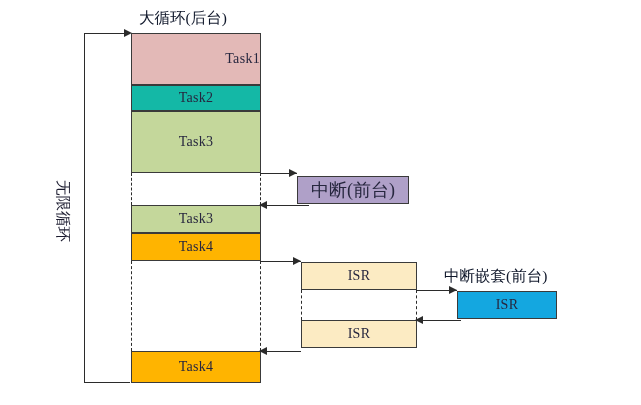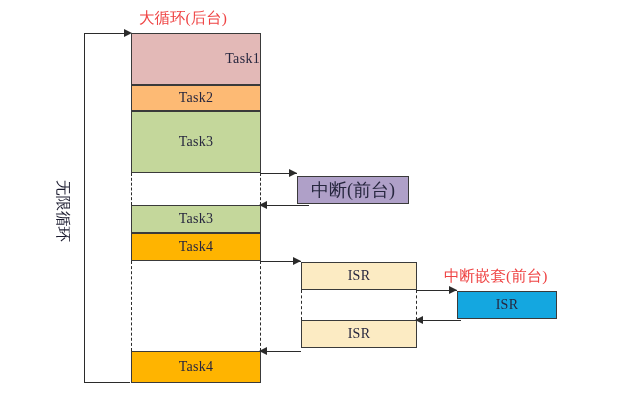--- a/index.html
+++ b/index.html
@@ -5,21 +5,21 @@
   html,body{margin:0;padding:0;background:#ffffff;}
   body{width:641px;height:405px;overflow:hidden;
        font-family:"Liberation Serif","DejaVu Serif",serif;color:#1a1a2e;}
   #canvas{position:relative;width:641px;height:405px;background:#fff;}
 
   .box{position:absolute;box-sizing:border-box;border:1.3px solid #3a3a3a;
        display:flex;align-items:center;justify-content:center;
        font-size:14px;color:#27273f;letter-spacing:.3px;}
   .box.cjk{font-size:18px;letter-spacing:0;}
 
-  .label{position:absolute;font-size:15.5px;color:#ef4444;white-space:nowrap;}
+  .label{position:absolute;font-size:15.5px;color:#0f172a;white-space:nowrap;}
 
   .vline{position:absolute;background:#2b2b2b;width:1.3px;}
   .hline{position:absolute;background:#2b2b2b;height:1.3px;}
 
   .dash{position:absolute;width:0;border-left:1.4px dashed #2b2b2b;}
 
   .arrow-r{position:absolute;width:0;height:0;
            border-top:4.5px solid transparent;border-bottom:4.5px solid transparent;
            border-left:8px solid #2b2b2b;}
   .arrow-l{position:absolute;width:0;height:0;
@@ -43,21 +43,21 @@
   <div class="hline" style="left:84px;top:33px;width:44px;"></div>
   <div class="arrow-r" style="left:124px;top:28.5px;"></div>
   <div class="hline" style="left:84px;top:382px;width:46px;"></div>
 
   <div class="vtext" style="left:73px;top:180px;">无限循环</div>
 
   <div class="box" style="left:131px;top:33px;width:130px;height:52px;background:#E3B9B7;justify-content:flex-end;">
     <span>Task1</span>
   </div>
 
-  <div class="box" style="left:131px;top:85px;width:130px;height:26px;background:#fdba74;">
+  <div class="box" style="left:131px;top:85px;width:130px;height:26px;background:#14b8a6;">
     <span>Task2</span>
   </div>
 
   <div class="box" style="left:131px;top:111px;width:130px;height:62px;background:#C4D79B;">
     <span>Task3</span>
   </div>
 
   <div class="box" style="left:131px;top:205px;width:130px;height:28px;background:#C4D79B;">
     <span>Task3</span>
   </div>

